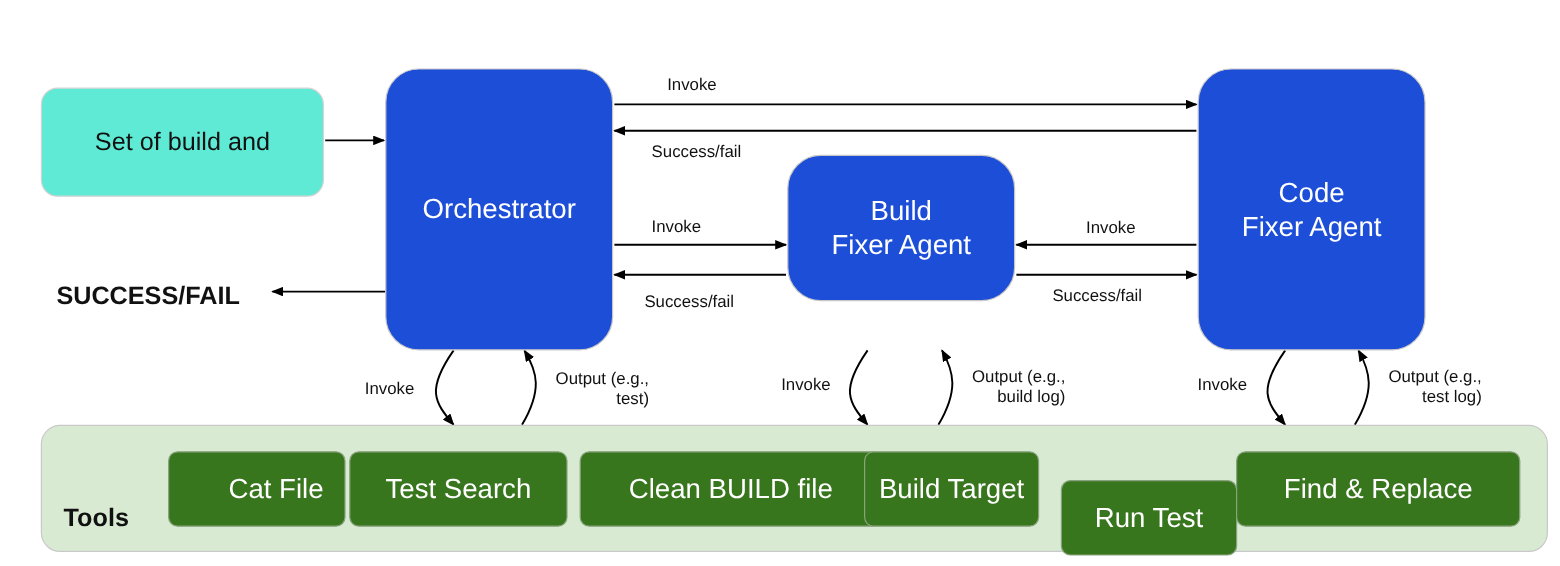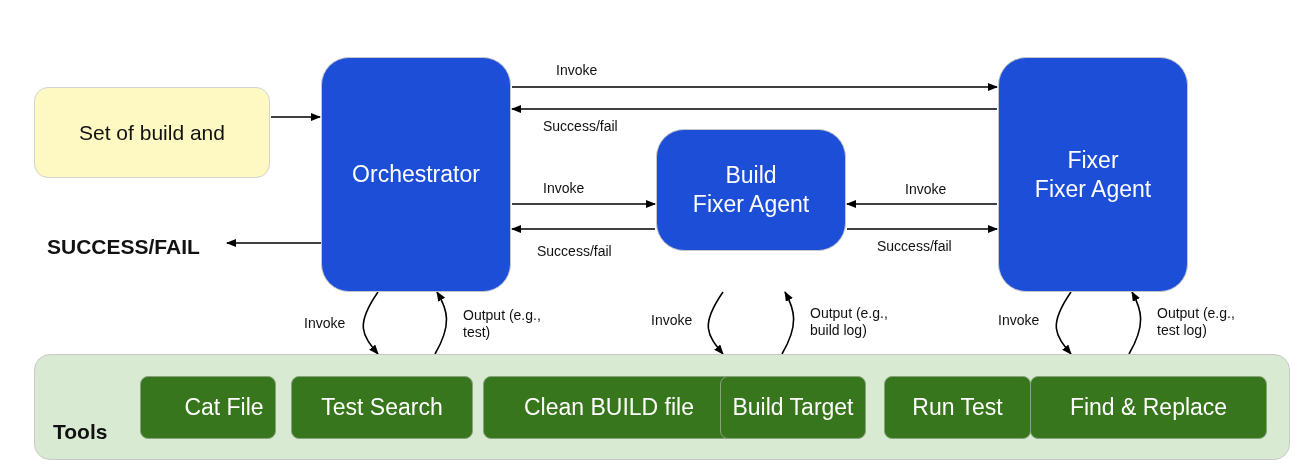--- a/index.html
+++ b/index.html
@@ -1,20 +1,20 @@
 <!DOCTYPE html>
 <html><head>
 <meta charset="utf-8">
 <style>
   html, body { margin:0; padding:0; background:#ffffff; }
   body { width:1300px; height:472px; position:relative; overflow:hidden; font-family:"Liberation Sans", sans-serif; }
-  .abs { position:absolute; }
+  .abs { position:absolute;text-align:right; }
   svg.wires { position:absolute; left:0; top:0; width:1300px; height:472px; pointer-events:none; }
-  .input-box { left:34px; top:73px; width:236px; height:91px; background:#fef9c3; border:1.5px solid #d3d3d3; border-radius:14px; box-sizing:border-box;
-    display:flex; align-items:center; justify-content:center; text-align:center; font-size:21px; line-height:27px; color:#111;margin-top:14px; }
+  .input-box { left:34px; top:73px; width:236px; height:91px; background:#5eead4; border:1.5px solid #d3d3d3; border-radius:14px; box-sizing:border-box;
+    display:flex; align-items:center; justify-content:center; text-align:center; font-size:21px; line-height:27px; color:#111; }
   .agent { background:#1d4ed8; border:1.5px solid #c7c7c7; border-radius:28px; box-sizing:border-box; display:flex; align-items:center; justify-content:center;
     text-align:center; color:#fff; font-size:23px; line-height:29px; }
   .orch { left:321px; top:57px; width:190px; height:235px; }
   .build { left:656px; top:129px; width:190px; height:122px;justify-content:center; }
   .test { left:998px; top:57px; width:190px; height:235px; }
   .lbl { font-size:14px; color:#111; white-space:nowrap; line-height:17px; }
   .status { left:47px; top:235px; font-size:21px; font-weight:bold; color:#111; }
   .tools-panel { left:34px; top:354px; width:1256px; height:106px; background:#d9ead3; border:1.5px solid #c9c9c9; border-radius:16px; box-sizing:border-box; }
   .tools-title { left:53px; top:420px; font-size:21px; font-weight:bold; color:#111; }
   .tool { top:376px; height:63px; background:#38761d; border:1.5px solid #8aa37f; border-radius:8px; box-sizing:border-box; color:#fff;
@@ -61,21 +61,21 @@
 
 <div class="abs agent build">
   <div>
     <div>Build</div>
     <div>Fixer Agent</div>
   </div>
 </div>
 
 <div class="abs agent test">
   <div>
-    <div>Fixer</div>
+    <div>Code</div>
     <div>Fixer Agent</div>
   </div>
 </div>
 
 <div class="abs status">SUCCESS/FAIL</div>
 
 <div class="abs lbl" style="left:556px;top:62px;">Invoke</div>
 <div class="abs lbl" style="left:543px;top:118px;">Success/fail</div>
 <div class="abs lbl" style="left:543px;top:180px;">Invoke</div>
 <div class="abs lbl" style="left:537px;top:243px;">Success/fail</div>
@@ -94,18 +94,18 @@
 </div>
 <div class="abs lbl" style="left:998px;top:312px;">Invoke</div>
 <div class="abs lbl" style="left:1157px;top:305px;">
   <div>Output (e.g.,</div>
   <div>test log)</div>
 </div>
 
 <div class="abs tools-panel"></div>
 <div class="abs tools-title">Tools</div>
 
-<div class="abs tool" style="left:140px;width:136px;padding-left:32px;">Cat File</div>
+<div class="abs tool" style="left:140px;width:148px;padding-left:32px;">Cat File</div>
 <div class="abs tool" style="left:291px;width:182px;">Test Search</div>
 <div class="abs tool" style="left:483px;width:252px;">Clean BUILD file</div>
 <div class="abs tool" style="left:720px;width:146px;">Build Target</div>
-<div class="abs tool" style="left:884px;width:147px;">Run Test</div>
+<div class="abs tool" style="left:884px;width:147px;margin-top:24px;">Run Test</div>
 <div class="abs tool" style="left:1030px;width:237px;">Find &amp; Replace</div>
 
 </body></html>

